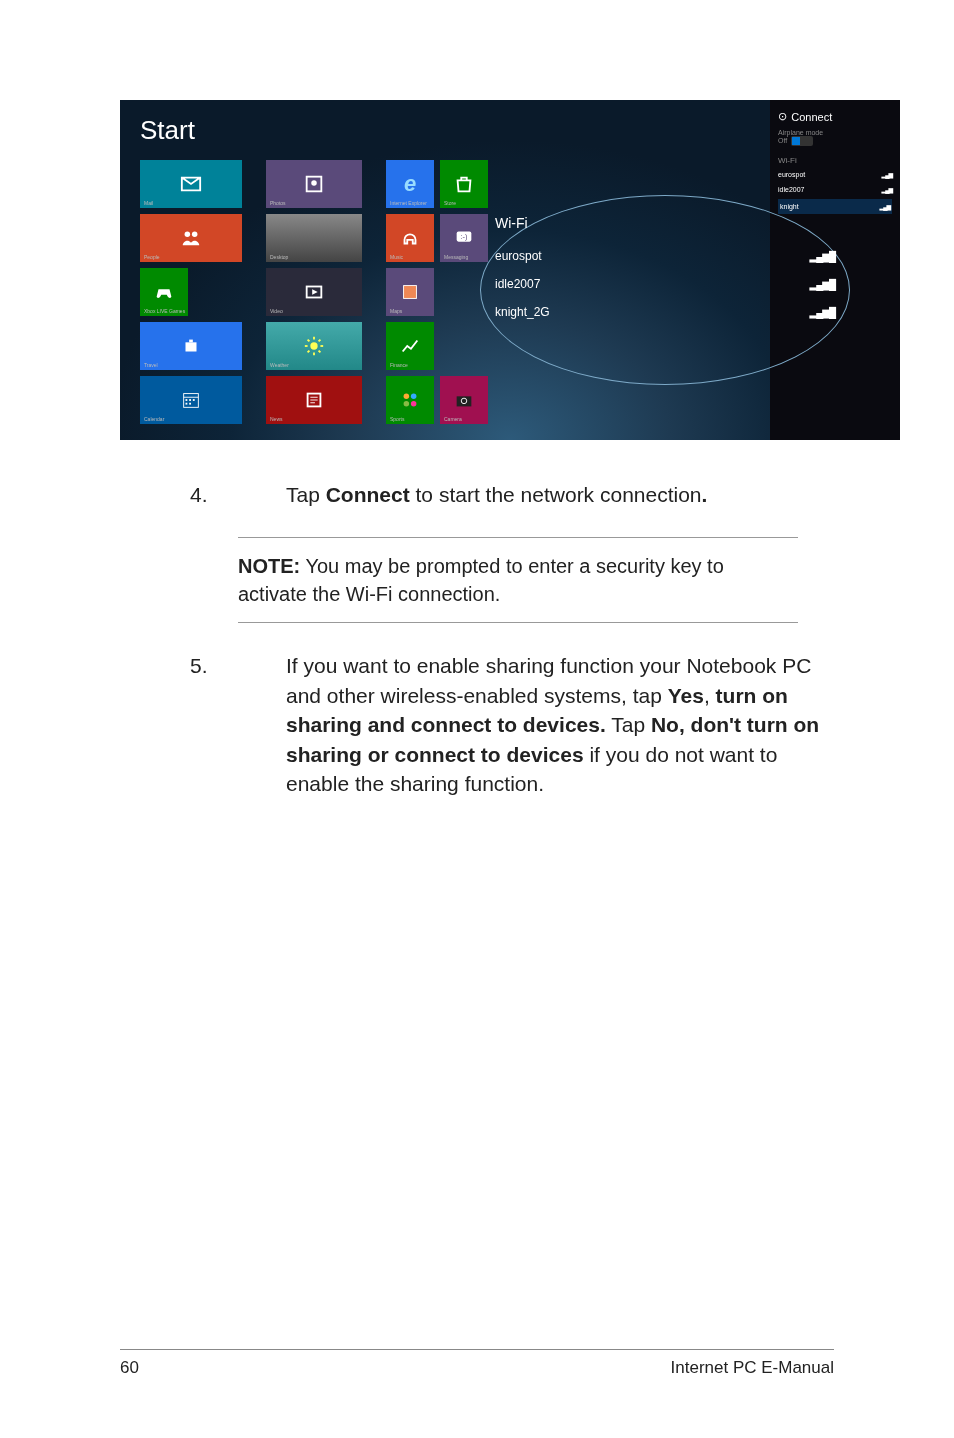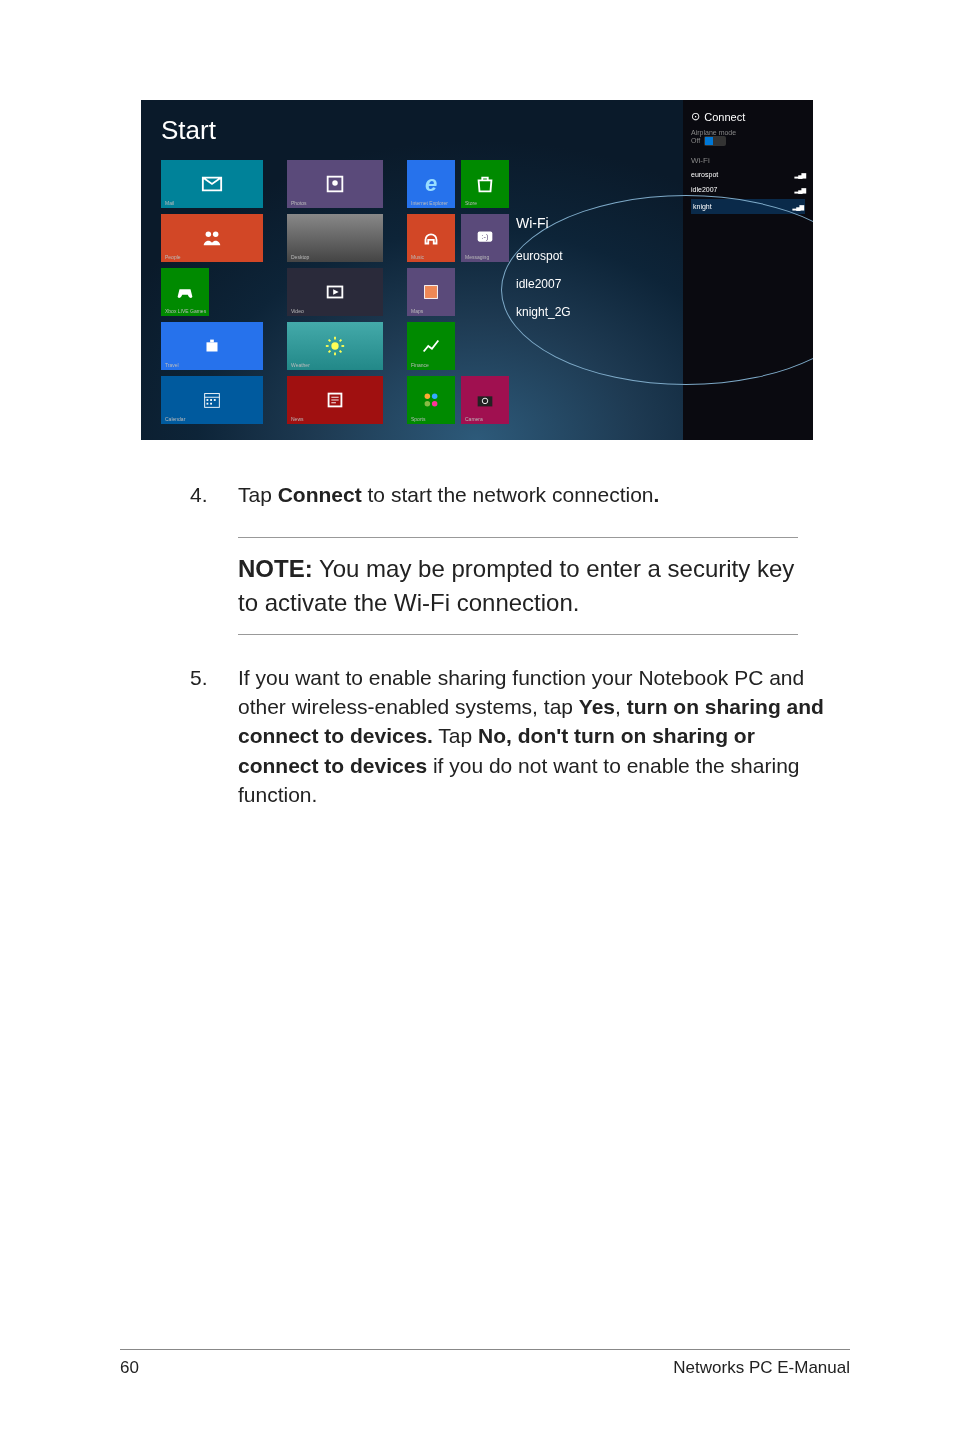--- a/index.html
+++ b/index.html
@@ -9,21 +9,21 @@
     height: 1438px;
     background: #fff;
     position: relative;
     color: #000;
   }
   .page {
     padding: 100px 120px 0 120px;
   }
   
   .screenshot {
-    width: 672px;
+    width: 780px;
     height: 340px;
     background: radial-gradient(ellipse 400px 300px at 50% 100%, #2d5a7a 0%, #1e3a52 40%, #0d2438 70%, #0a1a2a 100%);
     margin: 0 auto 40px auto;
     position: relative;
     overflow: hidden;
   }
   .start-label {
     position: absolute;
     top: 15px; left: 20px;
     color: #fff;
@@ -121,37 +121,37 @@
     display: flex;
     margin: 24px 0 0 70px;
     font-size: 21px;
     line-height: 1.4;
     color: #222;
   }
   .step .num {
     width: 48px;
     flex-shrink: 0;
   }
-  .step .txt { flex: 1; }
+  .step .txt { flex: 1; margin-left: 48px; }
   .note-box {
     margin: 28px 0 28px 118px;
     border-top: 1px solid #999;
     border-bottom: 1px solid #999;
     padding: 14px 0;
-    font-size: 24px;
+    font-size: 20px;
     line-height: 1.4;
     color: #222;
     max-width: 560px;
   }
   b, strong { font-weight: 700; }
 
   .footer {
     position: absolute;
     bottom: 60px;
-    left: 120px; right: 104px;
+    left: 120px; right: 120px;
     border-top: 1px solid #888;
     padding-top: 8px;
     display: flex;
     justify-content: space-between;
     font-size: 17px;
     color: #222;
   }
 </style>
 </head>
 <body>
@@ -370,14 +370,14 @@
     <div class="num">5.</div>
     <div class="txt">
       <span>If you want to enable sharing function your Notebook PC and other wireless-enabled systems, tap </span><b>Yes</b><span>, </span><b>turn on sharing and connect to devices.</b><span> Tap </span><b>No, don't turn on sharing or connect to devices</b><span> if you do not want to enable the sharing function.</span>
     </div>
   </div>
 
 </div>
 
 <div class="footer">
   <span>60</span>
-  <span>Networks PC E-Manual</span>
+  <span>Internet PC E-Manual</span>
 </div>
 
 </body></html>

